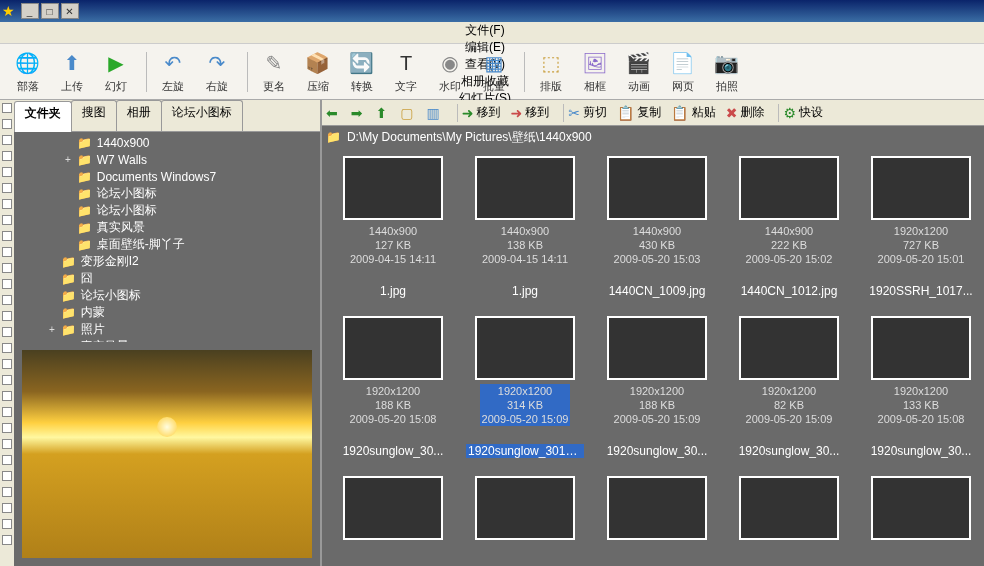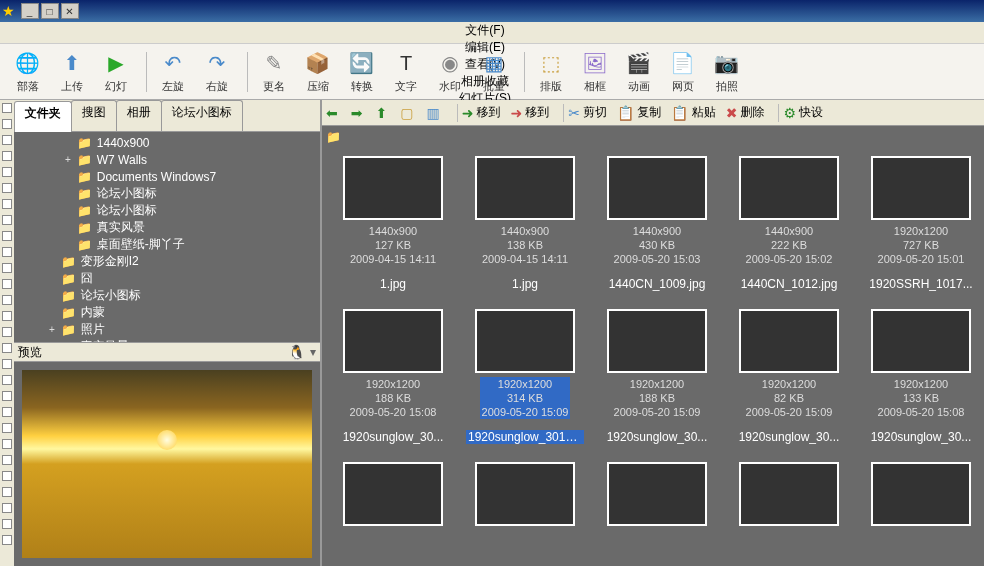--- a/index.html
+++ b/index.html
@@ -41,21 +41,21 @@
 .asep { width: 1px; height: 18px; background: #bbb; margin: 0 4px; }
 .pathbar { height: 22px; background: #6a6a6a; display: flex; align-items: center; padding: 0 4px; color: white; font-size: 12px; }
 .pathbar .fico { color: #f0c040; margin-right: 6px; }
 .pathbar input { flex: 1; background: #6a6a6a; border: none; color: white; font-size: 12px; }
 .thumbs { flex: 1; overflow-y: auto; padding: 8px 4px; }
 .trow { display: flex; gap: 14px; margin-bottom: 18px; padding-left: 8px; }
 .thumb { width: 118px; display: flex; flex-direction: column; align-items: center; cursor: pointer; }
 .thumb .timg { width: 100px; height: 64px; border: 2px solid white; background: #333; }
 .thumb.sel .tmeta, .thumb.sel .tname { background: #316ac5; }
 .tmeta { color: #ddd; font-size: 11px; text-align: center; margin-top: 4px; line-height: 14px; padding: 0 2px; }
-.tname { color: white; font-size: 12px; text-align: center; margin-top: 11px; padding: 0 2px; max-width: 118px; overflow: hidden; text-overflow: ellipsis; white-space: nowrap; }
+.tname { color: white; font-size: 12px; text-align: center; margin-top: 18px; padding: 0 2px; max-width: 118px; overflow: hidden; text-overflow: ellipsis; white-space: nowrap; }
 .thumb.sel .tname { white-space: normal; }
 
 .t-sunset1 { background: linear-gradient(#2a2010, #ffb030 40%, #ff8010 60%, #503010); }
 .t-green { background: radial-gradient(#3aaa3a, #0a5a0a); }
 .t-mtn1 { background: linear-gradient(#6090c0 50%, #2a4a2a 50%); }
 .t-mtn2 { background: linear-gradient(#4a7ab0 50%, #1a3a5a 50%); }
 .t-lake1 { background: linear-gradient(#7aa8d8 40%, #2a6a3a 40%); }
 .t-sunset2 { background: linear-gradient(#604020, #ffd050 45%, #c09030); }
 .t-gold { background: linear-gradient(#4a4020 0%, #ffd040 40%, #fff8a0 45%, #b08018 100%); }
 .t-beach { background: linear-gradient(#c0b0a0 50%, #8a7050 50%); }
@@ -257,25 +257,20 @@
             <span class="exp">+</span>
             <span class="fico">📁</span>
             <span class="tlbl">照片</span>
           </div>
           <div class="tnode" style="padding-left: 32px;">
             <span class="exp"></span>
             <span class="fico">📁</span>
             <span class="tlbl">真实风景</span>
           </div>
         </div>
-      <div class="preview-hdr">
-        <span>预览</span>
-        <span class="penguin">🐧</span>
-        <span class="more">▾</span>
-      </div>
       <div class="preview">
         <div class="pimg">
             <div class="sun"></div>
           </div>
       </div>
     </div>
   </div>
   <div class="right">
     <div class="actionbar" id="actionbar">
         <div class="abtn">
@@ -320,20 +315,21 @@
           <span>删除</span>
         </div>
         <div class="asep"></div>
         <div class="abtn">
           <span class="aico" style="color:#2a8a2a">⚙</span>
           <span>快设</span>
         </div>
       </div>
     <div class="pathbar">
       <span class="fico">📁</span>
+      <input value="D:\My Documents\My Pictures\壁纸\1440x900" style="">
     </div>
     <div class="thumbs" id="thumbs">
         <div class="trow">
           <div class="thumb">
             <div class="timg t-sunset1"></div>
             <div class="tmeta">1440x900<br>127 KB<br>2009-04-15 14:11</div>
             <div class="tname">1.jpg</div>
           </div>
           <div class="thumb">
             <div class="timg t-green"></div>

